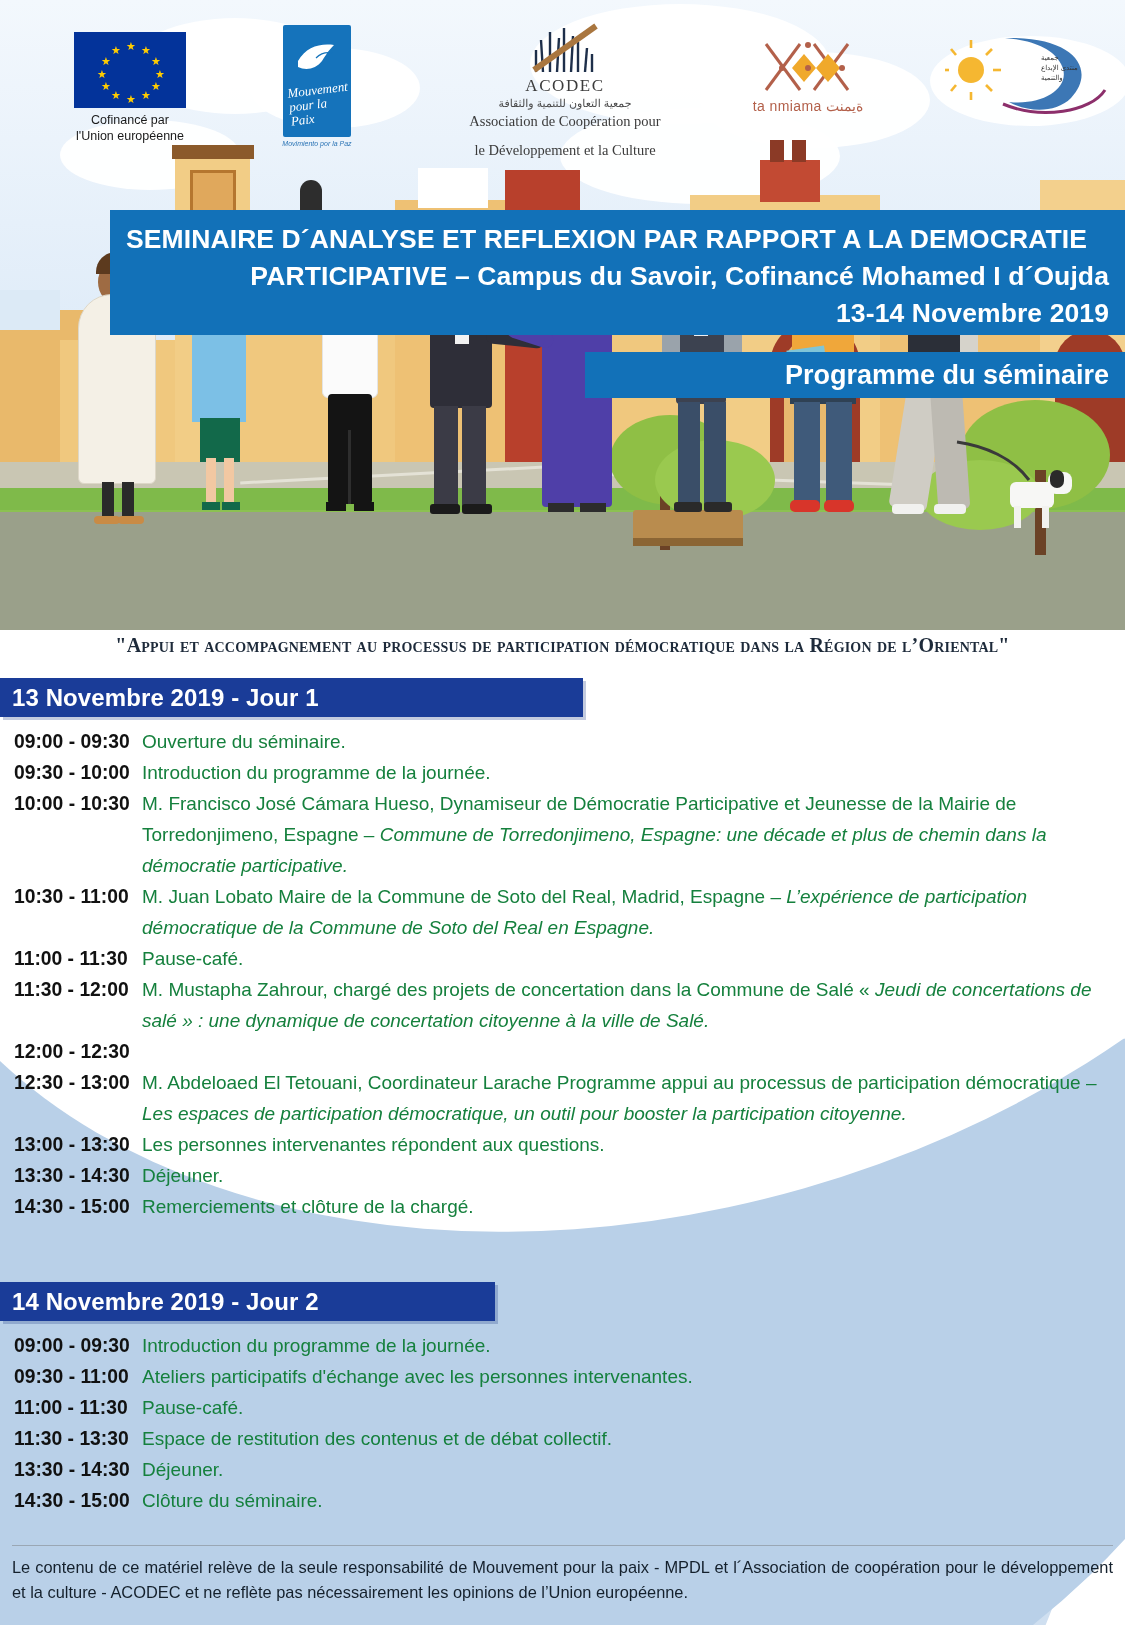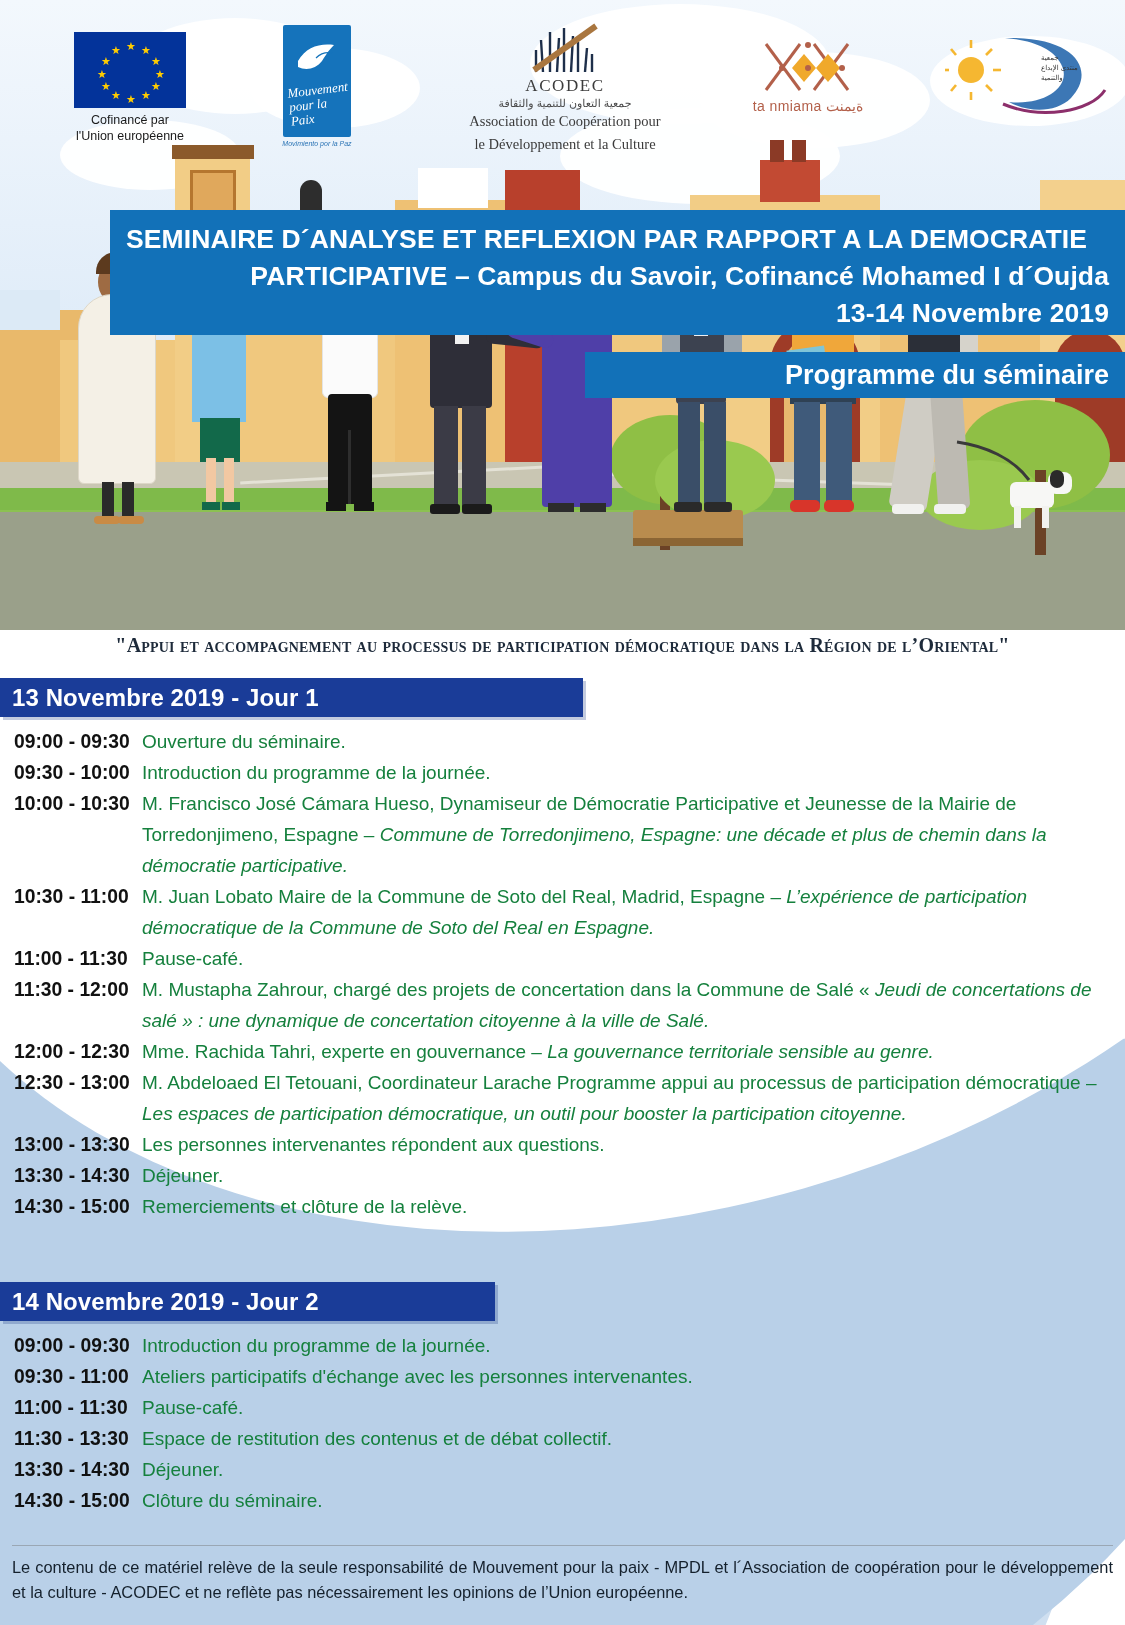--- a/index.html
+++ b/index.html
@@ -336,21 +336,21 @@
               <path d="M58,50 L58,20"></path>
                 <path d="M65,50 L67,26"></path>
                 <path d="M72,50 L72,32"></path>
             </g>
             <path d="M14,48 L76,4" stroke="#a9763f" stroke-width="6" fill="none"></path>
           </svg>
         </div>
         <div class="acodec-name">ACODEC</div>
         <div class="acodec-ar">جمعية التعاون للتنمية والثقافة</div>
         <div class="acodec-sub">Association de Coopération pour</div>
-        <div class="acodec-sub" style="margin-top:4px;">le Développement et la Culture</div>
+        <div class="acodec-sub" style="margin-top:10px;">le Développement et la Culture</div>
       </div>
 
       <div class="logo" style="left:718px;top:38px;width:180px;">
         <div class="tanmia-mark">
           <svg width="104" height="58" viewBox="0 0 104 58">
             <g stroke="#b3604a" stroke-width="3" fill="none">
               <path d="M10,52 L44,6"></path>
                 <path d="M44,52 L10,6"></path>
               <path d="M58,52 L92,6"></path>
                 <path d="M92,52 L58,6"></path>
@@ -435,37 +435,36 @@
           <div class="row">
             <div class="time">11:00 - 11:30</div>
             <div class="desc"><span>Pause-café.</span></div>
           </div>
           <div class="row">
             <div class="time">11:30 - 12:00</div>
             <div class="desc"><span>M. Mustapha Zahrour, chargé des projets de concertation dans la Commune de Salé « </span><i>Jeudi de concertations de salé » : une dynamique  de concertation citoyenne  à  la ville de Salé.</i></div>
           </div>
           <div class="row">
             <div class="time">12:00 - 12:30</div>
-            <div class="desc"><span>Mme. Rachida Tahri, experte en gouvernance – </span><i>La gouvernance territoriale sensible au genre.</i></div>
           </div>
           <div class="row">
             <div class="time">12:30 - 13:00</div>
             <div class="desc"><span>M. Abdeloaed El Tetouani, Coordinateur Larache Programme appui au processus de participation démocratique  – </span><i> Les espaces de participation démocratique, un outil pour  booster la participation citoyenne.</i></div>
           </div>
           <div class="row">
             <div class="time">13:00 - 13:30</div>
             <div class="desc"><span>Les personnes intervenantes répondent aux questions.</span></div>
           </div>
           <div class="row">
             <div class="time">13:30 - 14:30</div>
             <div class="desc"><span>Déjeuner.</span></div>
           </div>
           <div class="row">
             <div class="time">14:30 - 15:00</div>
-            <div class="desc"><span>Remerciements et clôture de la relève.</span></div>
+            <div class="desc"><span>Remerciements et clôture de la chargé.</span></div>
           </div>
         </div>
 
       <div class="day-head" id="day2-head">
         <span>14 Novembre 2019 - Jour 2</span>
       </div>
       <div class="rows" id="day2-rows">
           <div class="row">
             <div class="time">09:00 - 09:30</div>
             <div class="desc"><span>Introduction du programme de la journée.</span></div>

